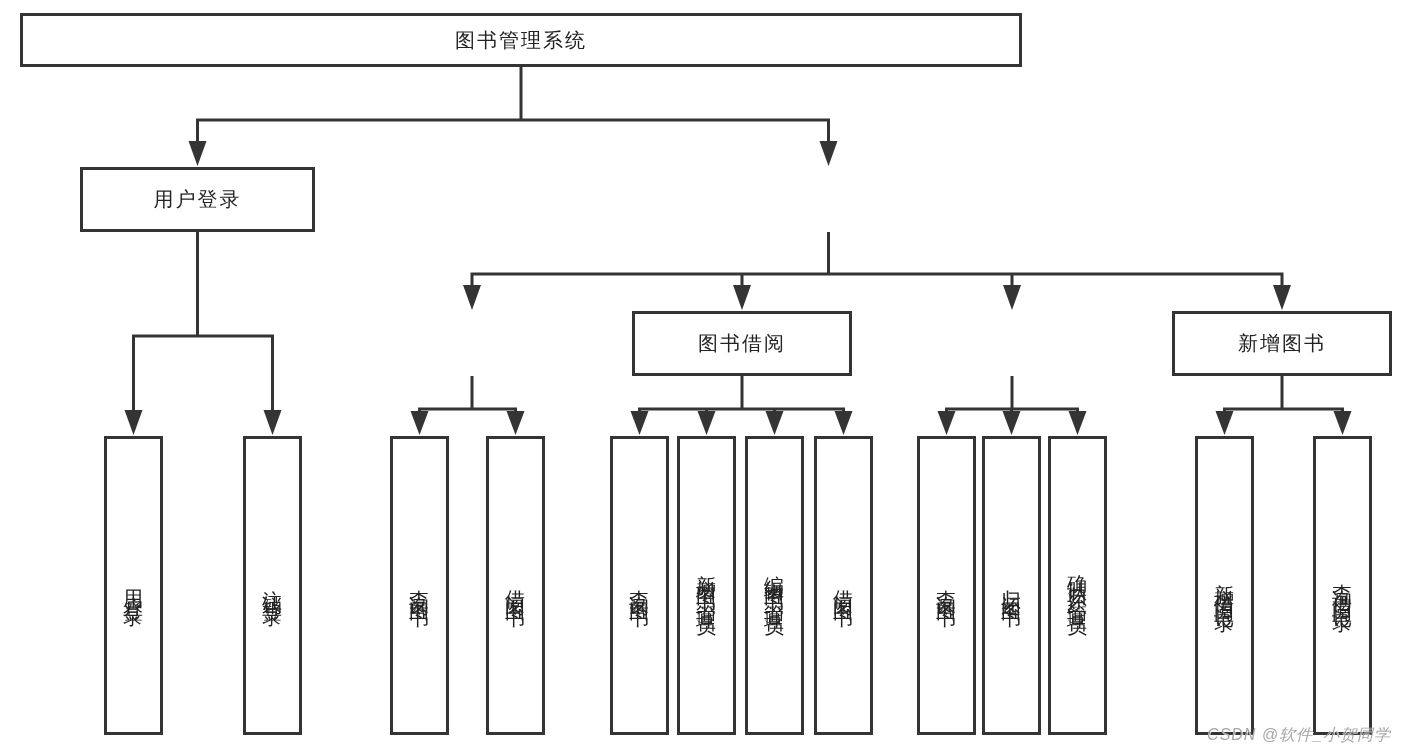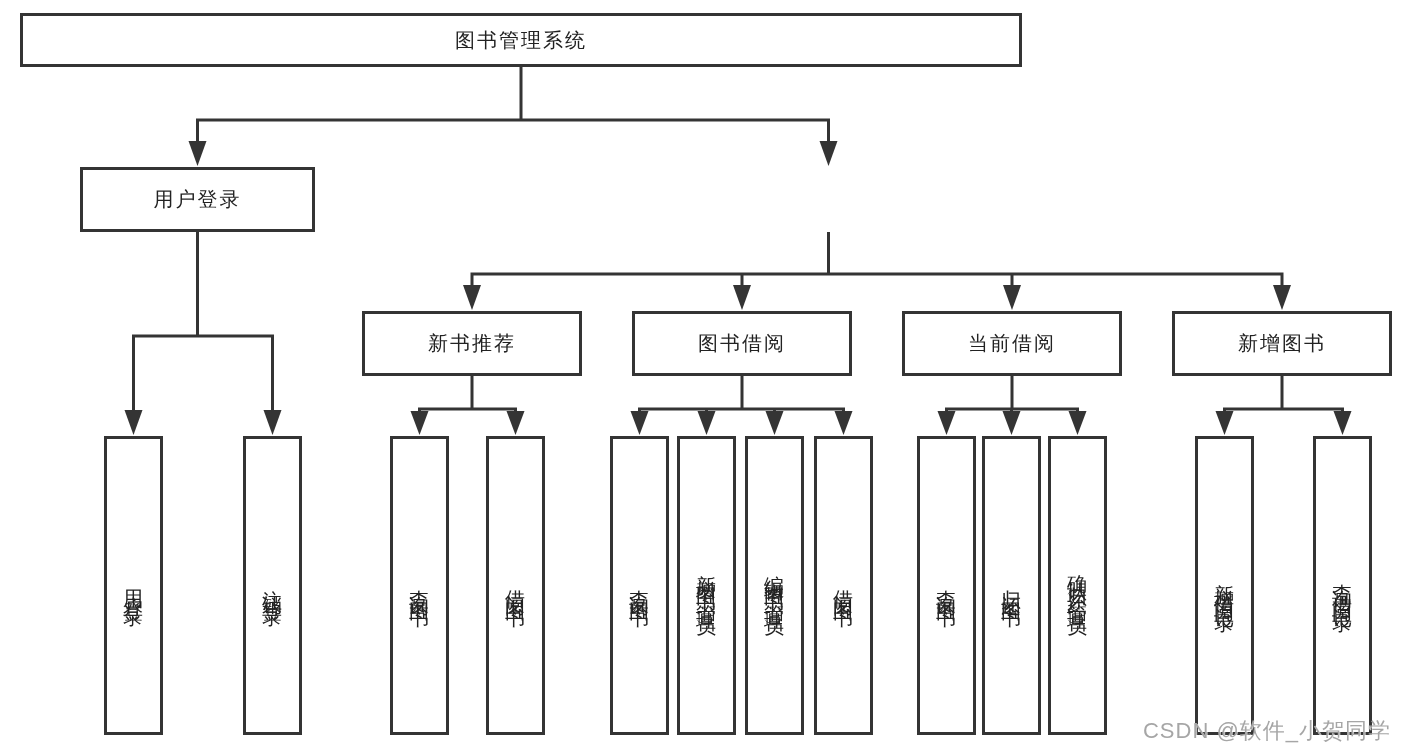--- a/index.html
+++ b/index.html
@@ -77,25 +77,26 @@
   .lf-7  { left: 745px; }
   .lf-8  { left: 814px; }
   .lf-9  { left: 917px; }
   .lf-10 { left: 982px; }
   .lf-11 { left: 1048px; }
   .lf-12 { left: 1195px; }
   .lf-13 { left: 1313px; }
   .watermark {
     position: absolute;
     right: 14px; bottom: 1px;
-    font-size: 22px;
+    font-size: 16px;
     color: var(--watermark);
     letter-spacing: 1px;
     text-shadow: 1px 1px 0 rgba(255,255,255,0.7);
     z-index: 3;
+    font-style: italic;
   }
 </style>
 </head>
 <body>
 
 <div class="canvas">
 
   <svg class="connectors" viewBox="0 0 1405 747" xmlns="http://www.w3.org/2000/svg">
 
     <path class="shaft" d="M521 67 V120 M197.5 147 V120 H828.5 V147"></path>
@@ -129,23 +130,21 @@
 
     <path class="shaft" d="M1282 376 V409 M1224.5 416 V409 H1342.5 V416"></path>
     <path class="head" d="M1224.5 435 L1215.5 411 L1233.5 411 Z"></path>
     <path class="head" d="M1342.5 435 L1333.5 411 L1351.5 411 Z"></path>
   </svg>
 
   <div class="node n-root">图书管理系统</div>
 
   <div class="node n-login">用户登录</div>
 
-  <div class="node n-l3 n-newbook">新书推荐</div>
   <div class="node n-l3 n-borrow">图书借阅</div>
-  <div class="node n-l3 n-current">当前借阅</div>
   <div class="node n-l3 n-record">新增图书</div>
 
   <div class="node leaf lf-1">用户登录</div>
   <div class="node leaf lf-2">注销登录</div>
 
   <div class="node leaf lf-3">查询图书</div>
   <div class="node leaf lf-4">借阅图书</div>
 
   <div class="node leaf lf-5">查询图书</div>
   <div class="node leaf lf-6">新增图书（管理员）</div>

